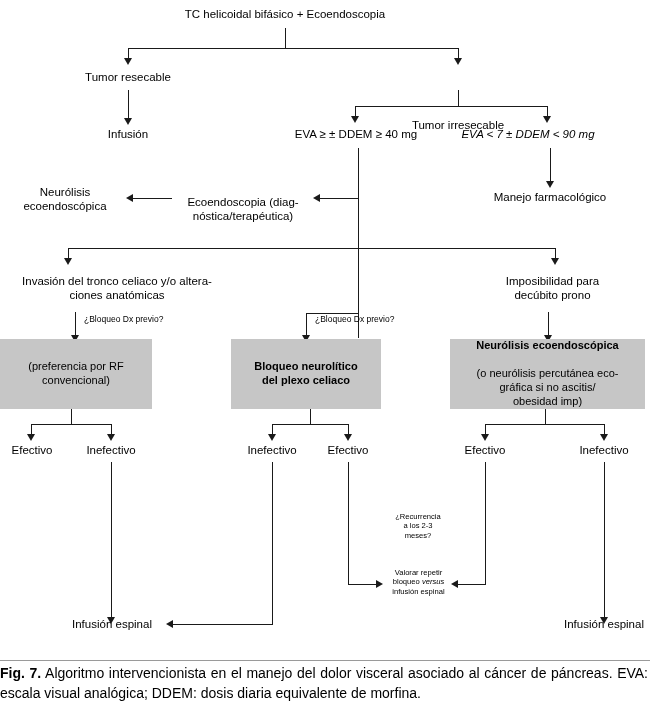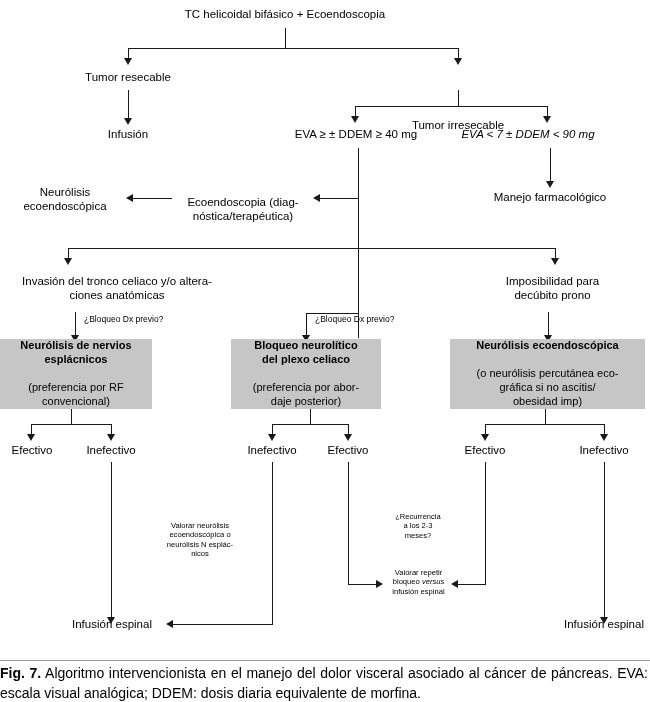--- a/index.html
+++ b/index.html
@@ -124,33 +124,29 @@
   <div class="ar ar-d" style="left:71px;top:335px;"></div>
 
   <div class="ln lnv" style="left:548px;top:312px;height:26px;"></div>
   <div class="ar ar-d" style="left:544px;top:335px;"></div>
 
   <div class="node small" style="left:84px;top:314px;width:120px;text-align:left;">¿Bloqueo Dx previo?</div>
   <div class="node small" style="left:315px;top:314px;width:120px;text-align:left;">¿Bloqueo Dx previo?</div>
 
   <div class="gbox" style="left:0px;top:339px;width:152px;height:70px;">
     <div>
-      <span class="hd" style="display: block; white-space: pre-line;">Neurólisis de nervios
-esplácnicos</span>
       <span style="display: block; white-space: pre-line; text-align: center;">(preferencia por RF
 convencional)</span>
     </div>
   </div>
 
   <div class="gbox" style="left:231px;top:339px;width:150px;height:70px;">
     <div>
       <span class="hd" style="display: block; white-space: pre-line;">Bloqueo neurolítico
 del plexo celiaco</span>
-      <span style="display: block; white-space: pre-line;">(preferencia por abor-
-daje posterior)</span>
     </div>
   </div>
 
   <div class="gbox" style="left:450px;top:339px;width:195px;height:70px;">
     <div>
       <span class="hd" style="display: block; white-space: pre-line;">Neurólisis ecoendoscópica</span>
       <span style="display: block; white-space: pre-line;">(o neurólisis percutánea eco-
 gráfica si no ascitis/
 obesidad imp)</span>
     </div>
@@ -184,24 +180,20 @@
   <div class="node" style="left:455px;top:444px;width:60px;">Efectivo</div>
   <div class="node" style="left:570px;top:444px;width:68px;">Inefectivo</div>
 
   <div class="ln lnv" style="left:111px;top:462px;height:158px;"></div>
   <div class="ar ar-d" style="left:107px;top:617px;"></div>
 
   <div class="ln lnv" style="left:272px;top:462px;height:162px;"></div>
   <div class="ln lnh" style="left:172px;top:624px;width:101px;"></div>
   <div class="ar ar-l" style="left:166px;top:620px;"></div>
 
-  <div class="node tiny" style="left:140px;top:521px;width:120px;">Valorar neurólisis
-ecoendoscópica o
-neurólisis N esplác-
-nicos</div>
 
   <div class="ln lnv" style="left:348px;top:462px;height:122px;"></div>
   <div class="ln lnh" style="left:348px;top:584px;width:30px;"></div>
   <div class="ar ar-r" style="left:376px;top:580px;"></div>
 
   <div class="ln lnv" style="left:485px;top:462px;height:122px;"></div>
   <div class="ln lnh" style="left:457px;top:584px;width:29px;"></div>
   <div class="ar ar-l" style="left:451px;top:580px;"></div>
 
   <div class="node tiny" style="left:382px;top:512px;width:72px;">¿Recurrencia

